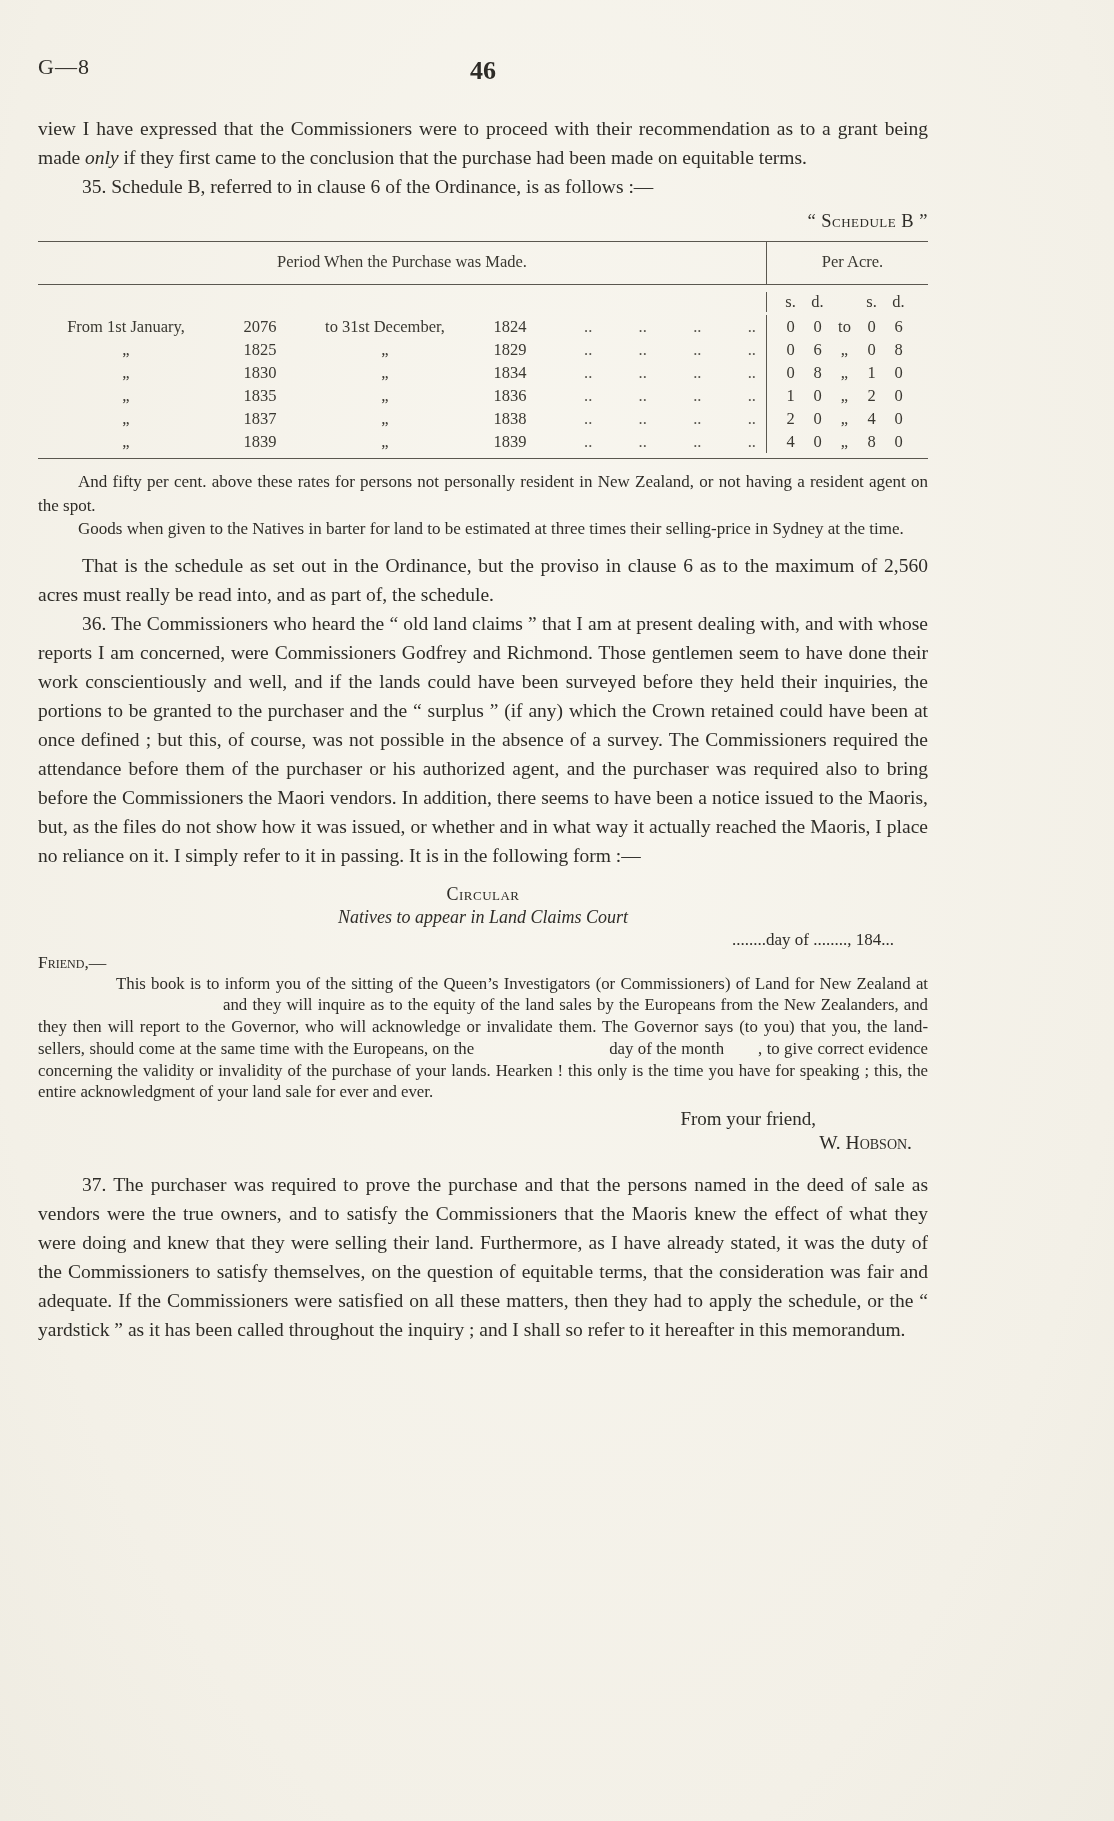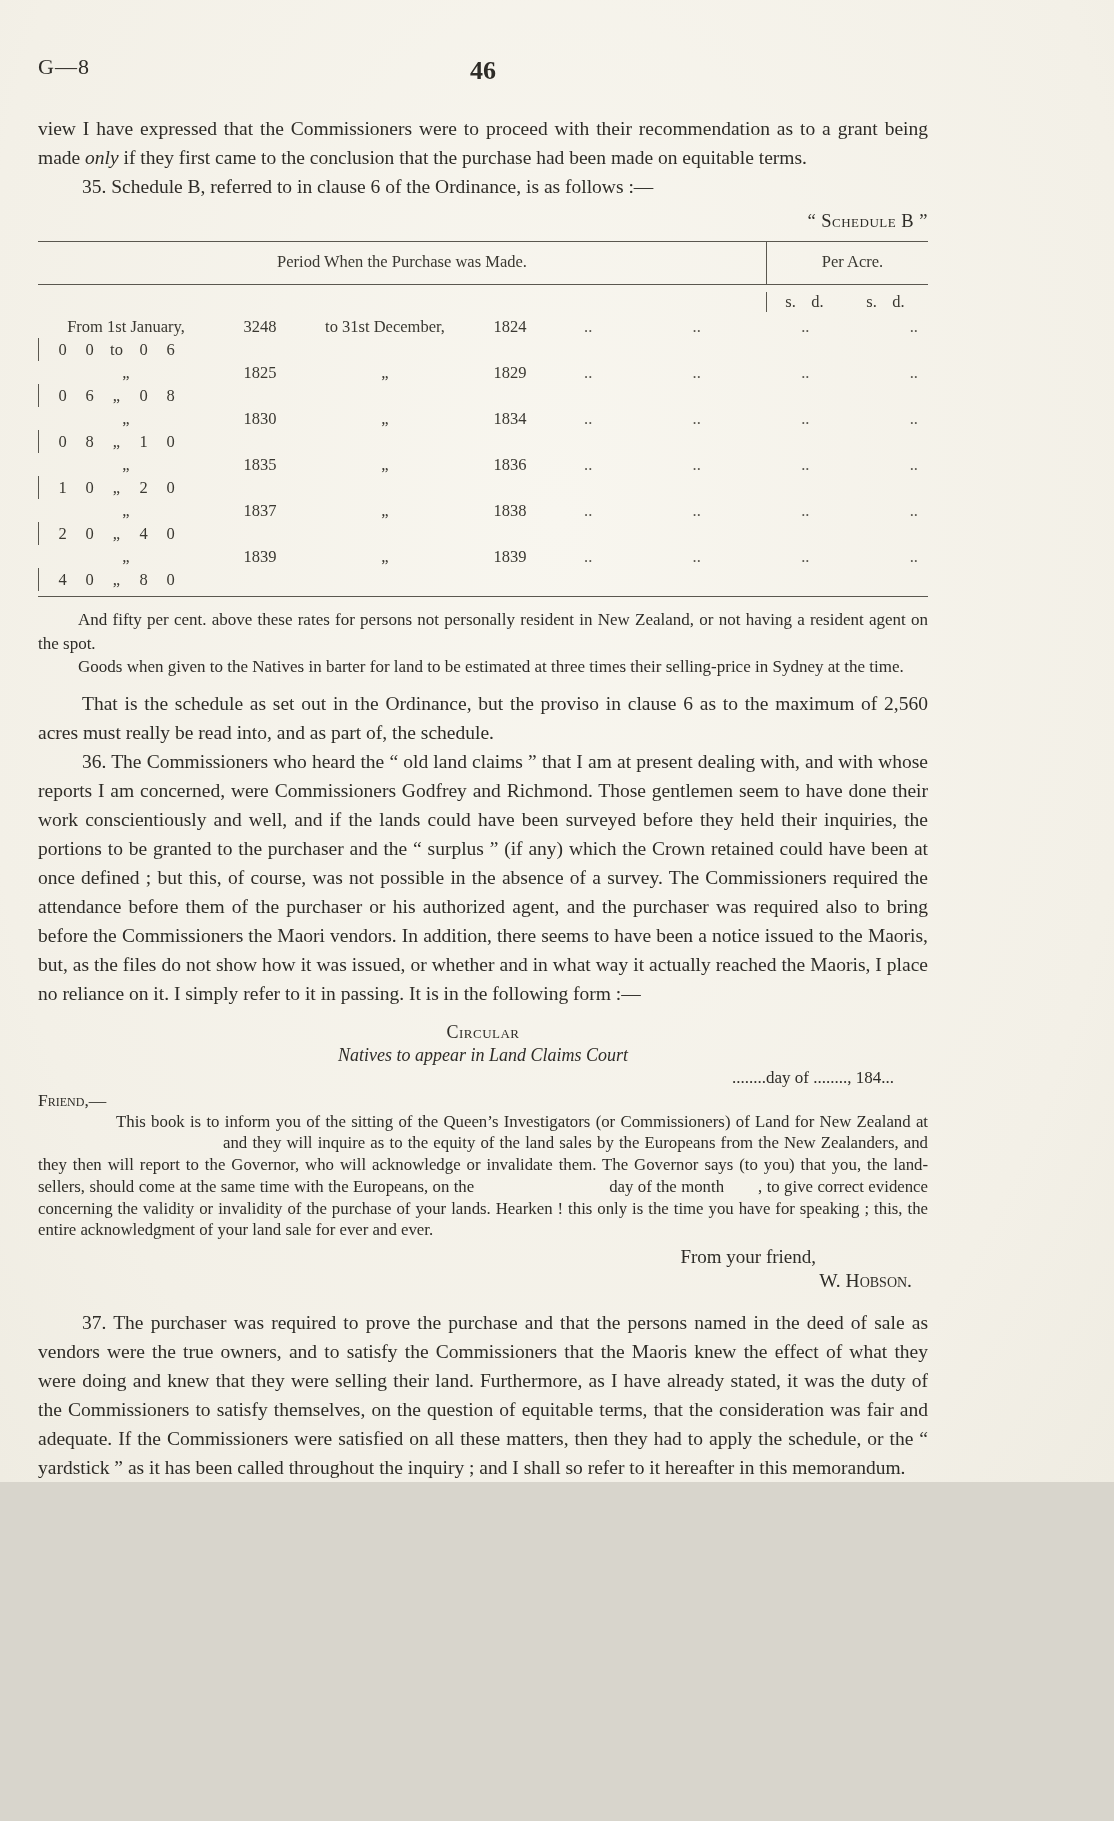--- a/index.html
+++ b/index.html
@@ -1,17 +1,17 @@
 <!DOCTYPE html>
 <html><head>
 <meta charset="utf-8">
 <style>
   html, body { margin: 0; padding: 0; background: #d8d5cc; }
   .page {
-    width: 1114px; height: 1482px;
+    width: 1114px; height: 1821px;
     box-sizing: border-box;
     margin: 0 auto;
     padding: 52px 186px 0 38px;
     background: radial-gradient(ellipse at 50% 35%, #f8f6ef 0%, #f3f0e7 75%, #efece2 100%);
     font-family: "Liberation Serif", "DejaVu Serif", serif;
     color: #2e2c27;
     position: relative;
     overflow: hidden;
   }
 
@@ -33,21 +33,21 @@
   .sched-title { text-align: right; font-variant: small-caps; font-size: 18.5px; margin: 10px 0 9px; letter-spacing: 0.5px; }
   .sched-table { border-top: 1px solid #5a574f; border-bottom: 1px solid #5a574f; font-size: 16.5px; color: #3a3831; }
   .t-row { display: flex; }
   .t-head { border-bottom: 1px solid #5a574f; }
   .t-head .t-period, .t-head .t-rate { padding-top: 10px; padding-bottom: 12px; }
   .t-period { flex: 1; display: flex; align-items: baseline; }
   .t-center { display: block; text-align: center; }
   .t-rate { width: 162px; border-left: 1px solid #5a574f; padding-left: 10px; box-sizing: border-box; }
   .v { display: inline-block; width: 27px; text-align: center; }
   .t-sub { padding: 7px 0 3px; }
-  .t-datarow { line-height: 23px; flex-direction: column; }
+  .t-datarow { line-height: 23px; }
   .t-bodywrap { padding-bottom: 5px; }
   .c1 { display: inline-block; width: 176px; text-align: center; }
   .c2 { display: inline-block; width: 92px;  text-align: center; }
   .c3 { display: inline-block; width: 158px; text-align: center; }
   .c4 { display: inline-block; width: 92px;  text-align: center; }
   .t-dots { flex: 1; display: flex; justify-content: space-between; padding: 0 10px 0 28px; color: #58554d; }
 
   
   .notes { margin-top: 11px; }
   .note { margin: 0; font-size: 17px; line-height: 23.5px; text-align: justify; text-indent: 40px; }
@@ -92,21 +92,21 @@
       <div class="t-row t-sub">
         <div class="t-period"></div>
         <div class="t-rate">
           <span class="v">s.</span><span class="v">d.</span><span class="v"></span><span class="v">s.</span><span class="v">d.</span>
         </div>
       </div>
 
       <div class="t-row t-datarow">
         <div class="t-period">
           <span class="c1">From 1st January,</span>
-            <span class="c2">3248</span>
+            <span class="c2">2076</span>
             <span class="c3">to 31st December,</span>
             <span class="c4">1824</span>
           <span class="t-dots">
               <span>..</span>
               <span>..</span>
               <span>..</span>
               <span>..</span>
             </span>
         </div>
         <div class="t-rate">

